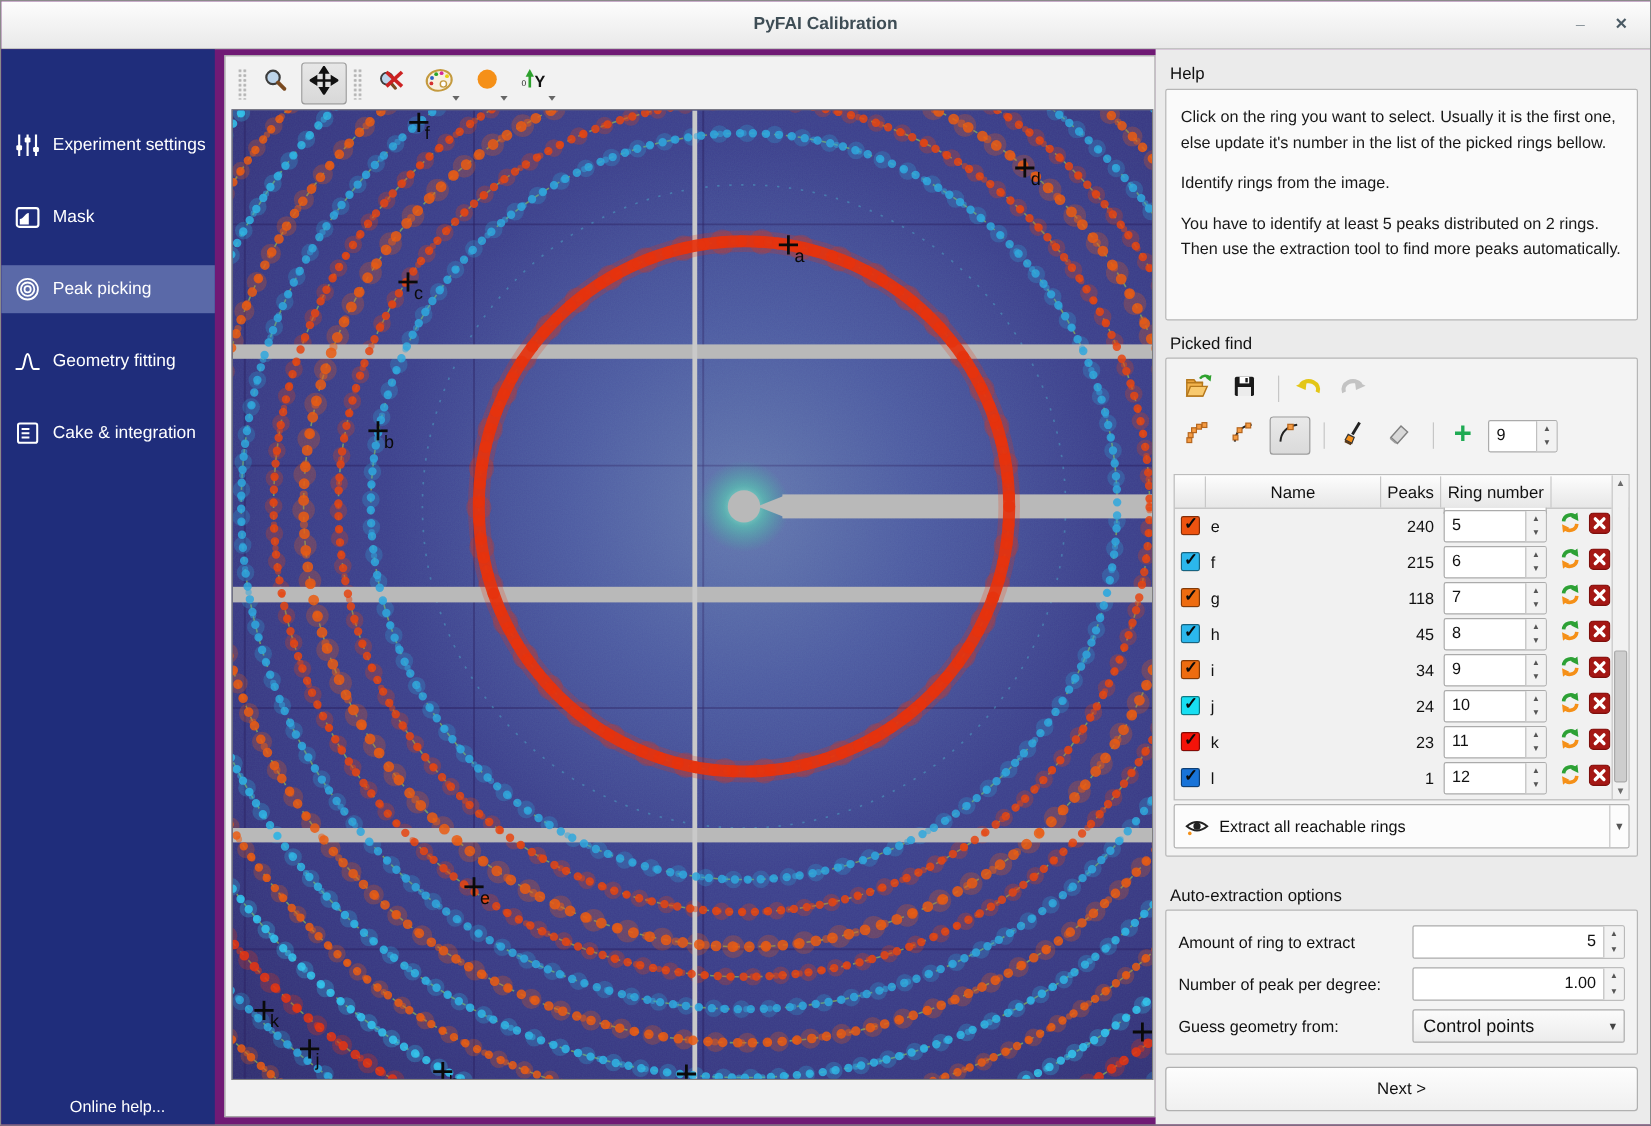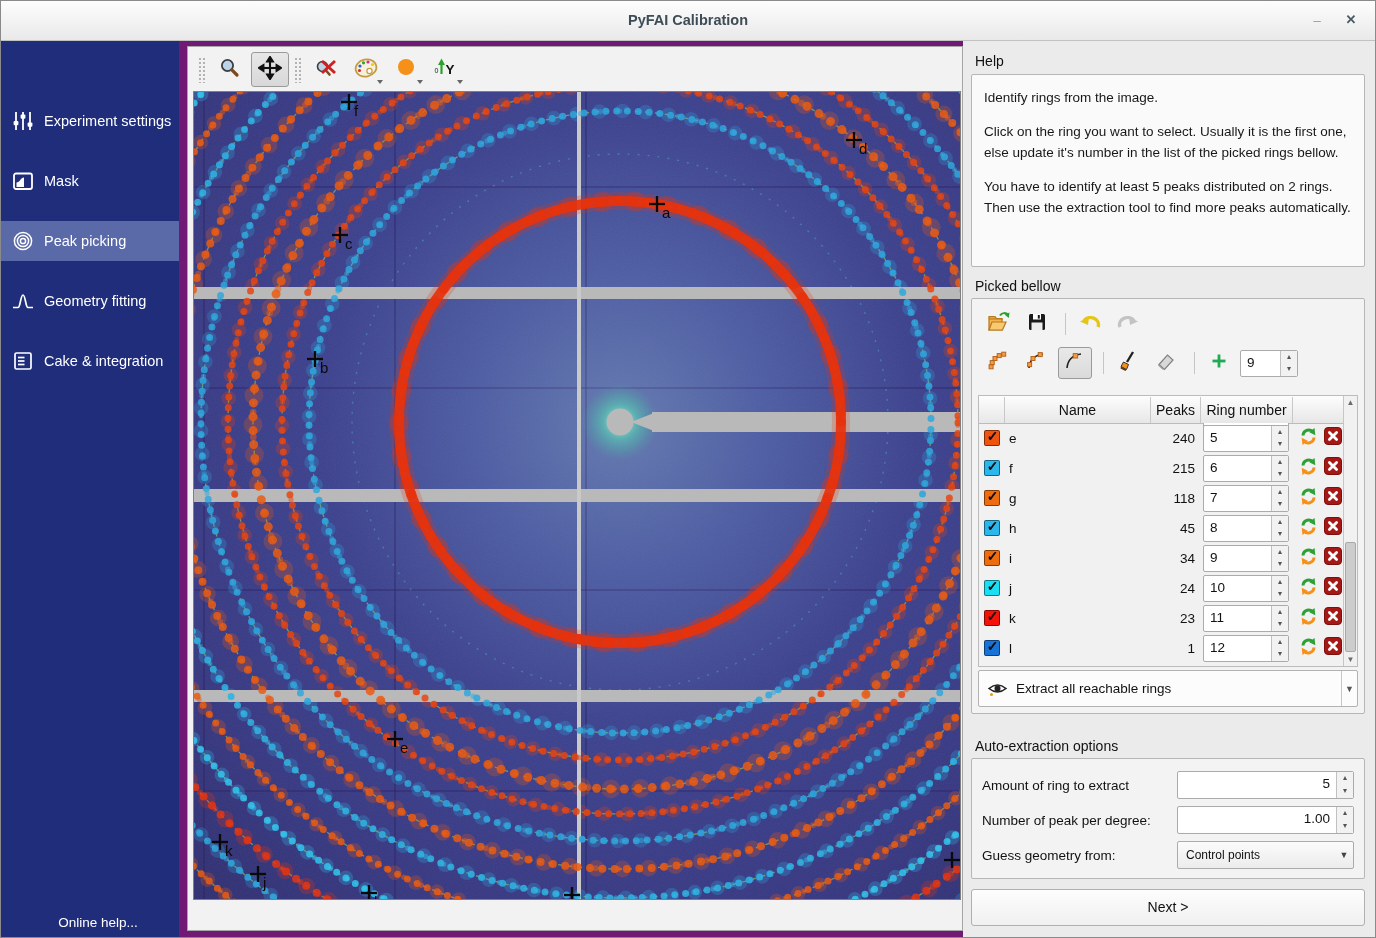--- a/index.html
+++ b/index.html
@@ -87,21 +87,21 @@
   #extract-btn .lbl{font-size:13.5px;margin-left:8px;}
   #extract-dd{margin-left:auto;width:15px;align-self:stretch;border-left:1px solid #c6c6c6;display:flex;align-items:center;justify-content:center;font-size:9px;color:#555;}
 
   
   #auto-label{top:697px;}
   #auto-box{top:717px;height:121px;background:#f3f3f3;padding:12px 10px;}
   .opt-row{display:flex;align-items:center;justify-content:space-between;height:28px;margin-bottom:7px;}
   .opt-label{font-size:13.5px;}
   .opt-row .spin{width:177px;height:28px;}
   .combo{width:177px;height:28px;background:linear-gradient(#fbfbfb,#ececec);border:1px solid #ababab;border-radius:2px;display:flex;align-items:center;box-sizing:border-box;}
-  .combo .cv{flex:1;font-size:12px;padding-left:8px;}
+  .combo .cv{flex:1;font-size:15px;padding-left:8px;}
   .combo .ca{width:18px;text-align:center;font-size:9px;color:#444;}
 
   #next-btn{position:absolute;left:8px;right:10px;bottom:11px;height:37px;background:linear-gradient(#fdfdfd,#f0f0f0);border:1px solid #b0b0b0;border-radius:3px;text-align:center;line-height:35px;font-size:14px;color:#111;box-sizing:border-box;}
 </style>
 </head>
 <body>
 
 <div id="window">
 
   <div id="titlebar">
@@ -420,26 +420,26 @@
           </g>
       </svg>
     </div>
 
   </div>
 
   <div id="right-panel">
 
     <div id="help-label" class="section-label">Help</div>
     <div id="help-box" class="gbox">
+      <p>Click on the ring you want to select. Usually it is the first one, else update it's number in the list of the picked rings bellow.</p>
       <p>Identify rings from the image.</p>
-      <p>Click on the ring you want to select. Usually it is the first one, else update it's number in the list of the picked rings bellow.</p>
       <p>You have to identify at least 5 peaks distributed on 2 rings. Then use the extraction tool to find more peaks automatically.</p>
     </div>
 
-    <div id="picked-label" class="section-label">Picked bellow</div>
+    <div id="picked-label" class="section-label">Picked find</div>
     <div id="picked-box" class="gbox">
 
       <div id="file-toolbar" class="mini-toolbar">
         <div class="mt-btn">
           <span>
             <svg width="24" height="22" viewBox="0 0 24 22">
                 <path d="M2,8 L2,5.5 L8,5.5 L9.5,7.5 L15,7.5 L15,9" fill="#e8a33d" stroke="#b5781c" stroke-width="1.2"></path>
                 <path d="M2,19 L2,8 L15,8 L15,19 Z" fill="#f3b44e" stroke="#b5781c" stroke-width="1.2"></path>
                 <path d="M2,19 L5,11 L19,11 L15.5,19 Z" fill="#f8c96e" stroke="#b5781c" stroke-width="1.2"></path>
                 <path d="M13,4.5 C15,1.5 19,1.5 21,3.5" fill="none" stroke="#2da12d" stroke-width="2"></path>

